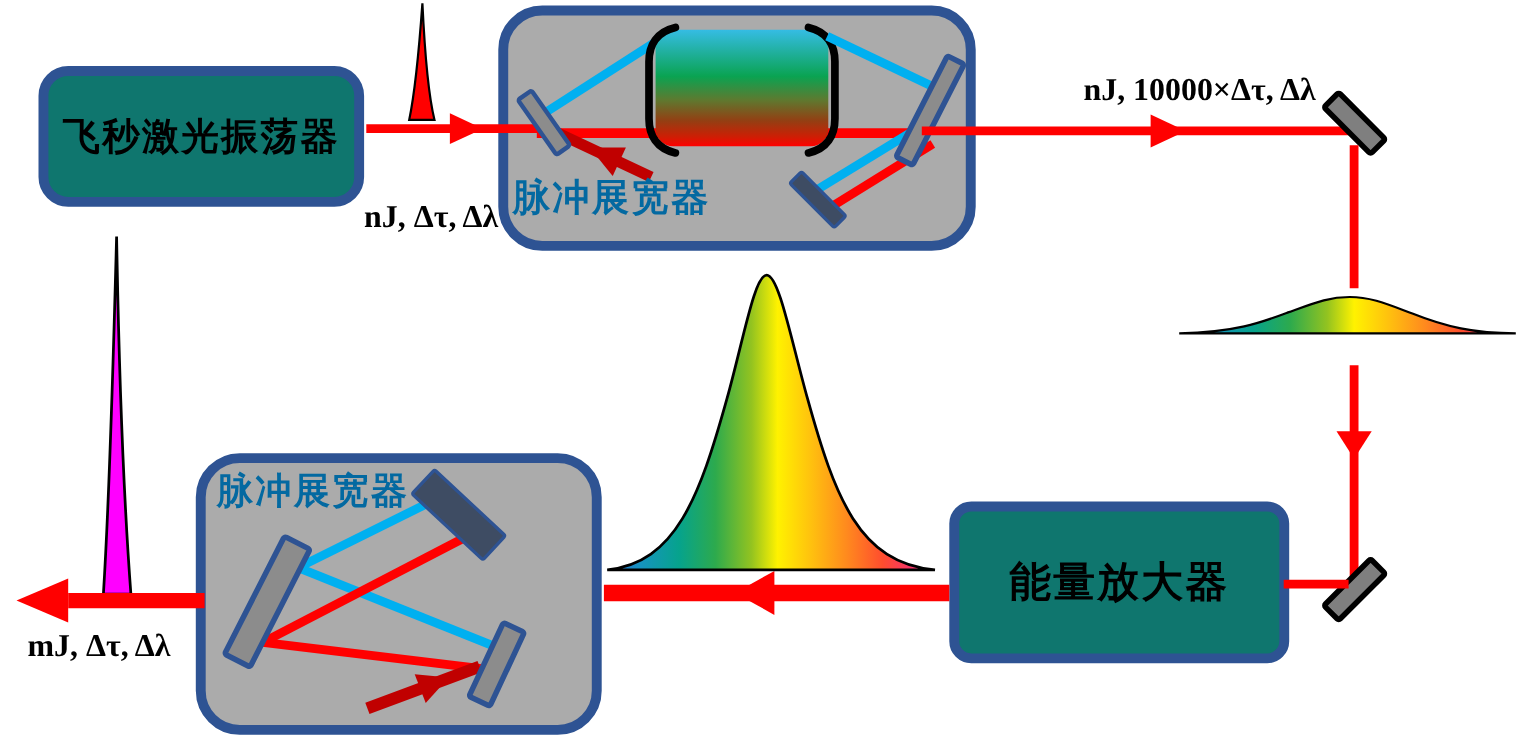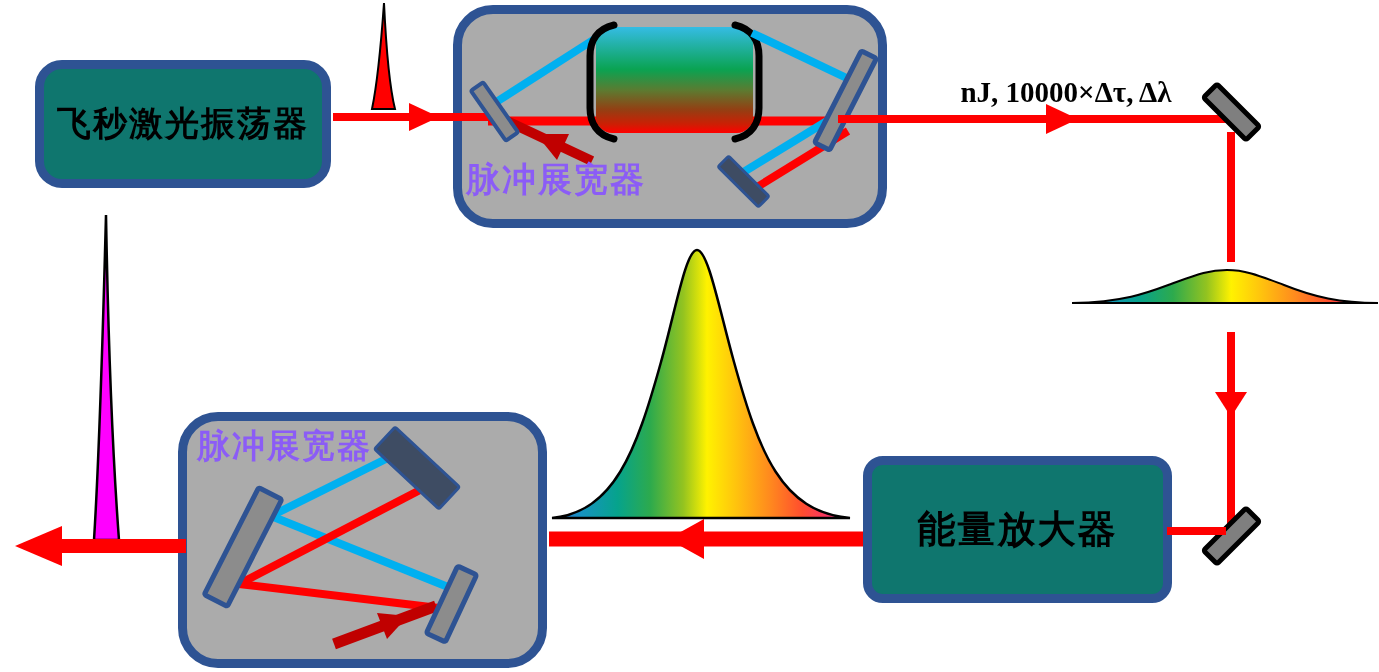--- a/index.html
+++ b/index.html
@@ -3,32 +3,32 @@
 <meta charset="utf-8">
 <style>
   html,body{margin:0;padding:0;background:#fff;}
   .stage{position:relative;width:1379px;height:672px;background:#ffffff;overflow:hidden;
          font-family:"Liberation Sans","DejaVu Sans",sans-serif;}
   .box{position:absolute;box-sizing:border-box;border:9px solid #2E5393;display:flex;
        align-items:center;justify-content:center;z-index:1;}
   .box.light{background:#0f766e;border-radius:27px;}
   .box.dark{background:#ABABAB;border-radius:40px;}
   .cn{font-weight:bold;color:#000;letter-spacing:2px;}
-  .inner-label{position:absolute;z-index:3;font-weight:bold;color:#8b5cf6;letter-spacing:2px;}
+  .inner-label{position:absolute;z-index:3;font-weight:bold;color:#0369a1;letter-spacing:2px;}
   .ann{position:absolute;z-index:3;font-family:"Liberation Serif","DejaVu Serif",serif;
        font-weight:bold;color:#000;text-align:center;white-space:nowrap;}
   svg.overlay{position:absolute;left:0;top:0;z-index:2;pointer-events:none;}
   #box-osc{left:35px;top:60px;width:296px;height:128px;font-size:34px;}
   #box-amp{left:863px;top:456px;width:309px;height:147px;font-size:38px;border-radius:20px;}
   #box-stretch{left:453px;top:5px;width:434px;height:223px;}
   #box-comp{left:178px;top:412px;width:369px;height:256px;}
   #lbl-stretch{left:466px;top:157px;font-size:34px;}
   #lbl-comp{left:197px;top:424px;font-size:33px;}
   #ann-osc{left:322px;top:181px;width:140px;font-size:29px;}
-  #ann-stretch{left:936px;top:76px;width:260px;font-size:29px;}
+  #ann-stretch{left:936px;top:66px;width:260px;font-size:29px;text-align:right;}
   #ann-amp{left:560px;top:560px;width:288px;font-size:30px;}
   #ann-out{left:4px;top:571px;width:172px;font-size:29px;}
 </style>
 </head>
 <body>
 
 <div class="stage">
 
   <div class="box light" id="box-osc">
     <span class="cn">飞秒激光振荡器</span>
@@ -109,14 +109,16 @@
     <rect x="441" y="567" width="21" height="74" rx="2" fill="#8C8C8C" stroke="#2E5393" stroke-width="5" transform="rotate(25 451.5 604)"></rect>
 
     <path d="M 106,215 C 103,330 99,460 94,540 L 119,540 C 113,460 108,330 106,215 Z" fill="#FF00FF" stroke="#000" stroke-width="2.5"></path>
     <line x1="62" y1="546" x2="186" y2="546" stroke="#FF0000" stroke-width="14"></line>
     <polygon points="15,546 62,526 62,566" fill="#FF0000"></polygon>
   </svg>
 
   <div class="inner-label" id="lbl-stretch">脉冲展宽器</div>
   <div class="inner-label" id="lbl-comp">脉冲展宽器</div>
 
+  <div class="ann" id="ann-osc">nJ, Δτ, Δλ</div>
   <div class="ann" id="ann-stretch">nJ, 10000×Δτ, Δλ</div>
+  <div class="ann" id="ann-out">mJ, Δτ, Δλ</div>
 </div>
 
 </body></html>

